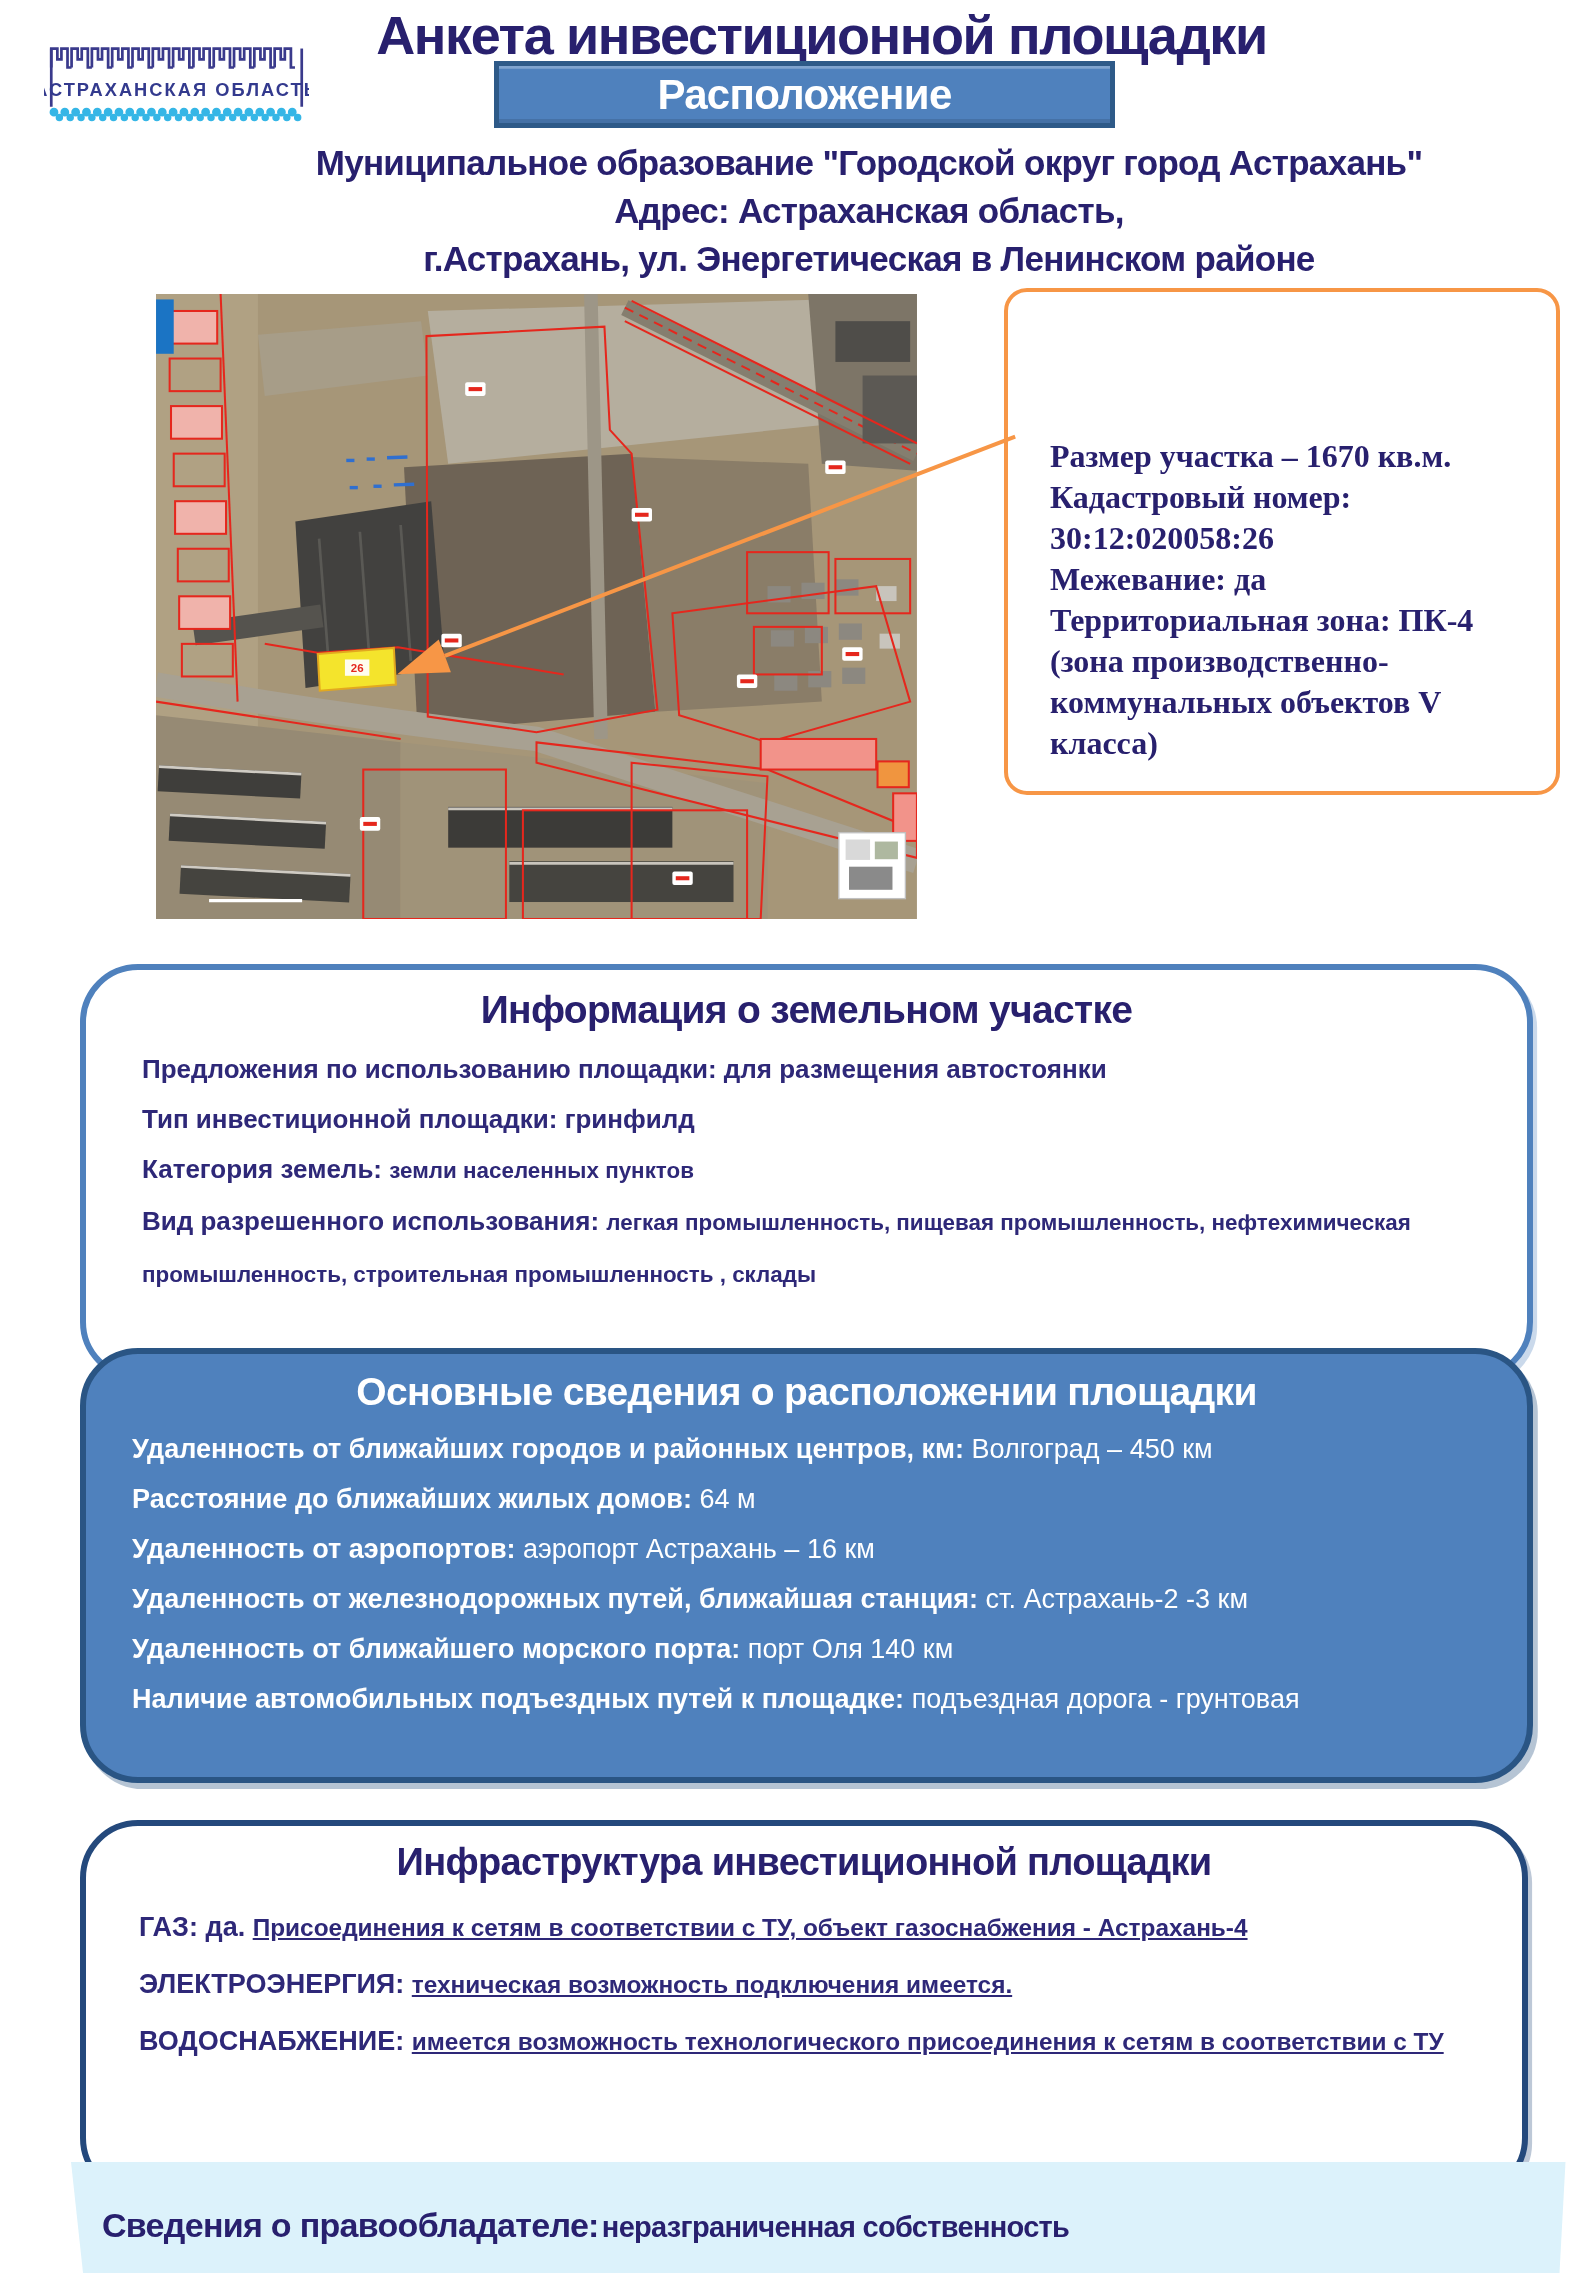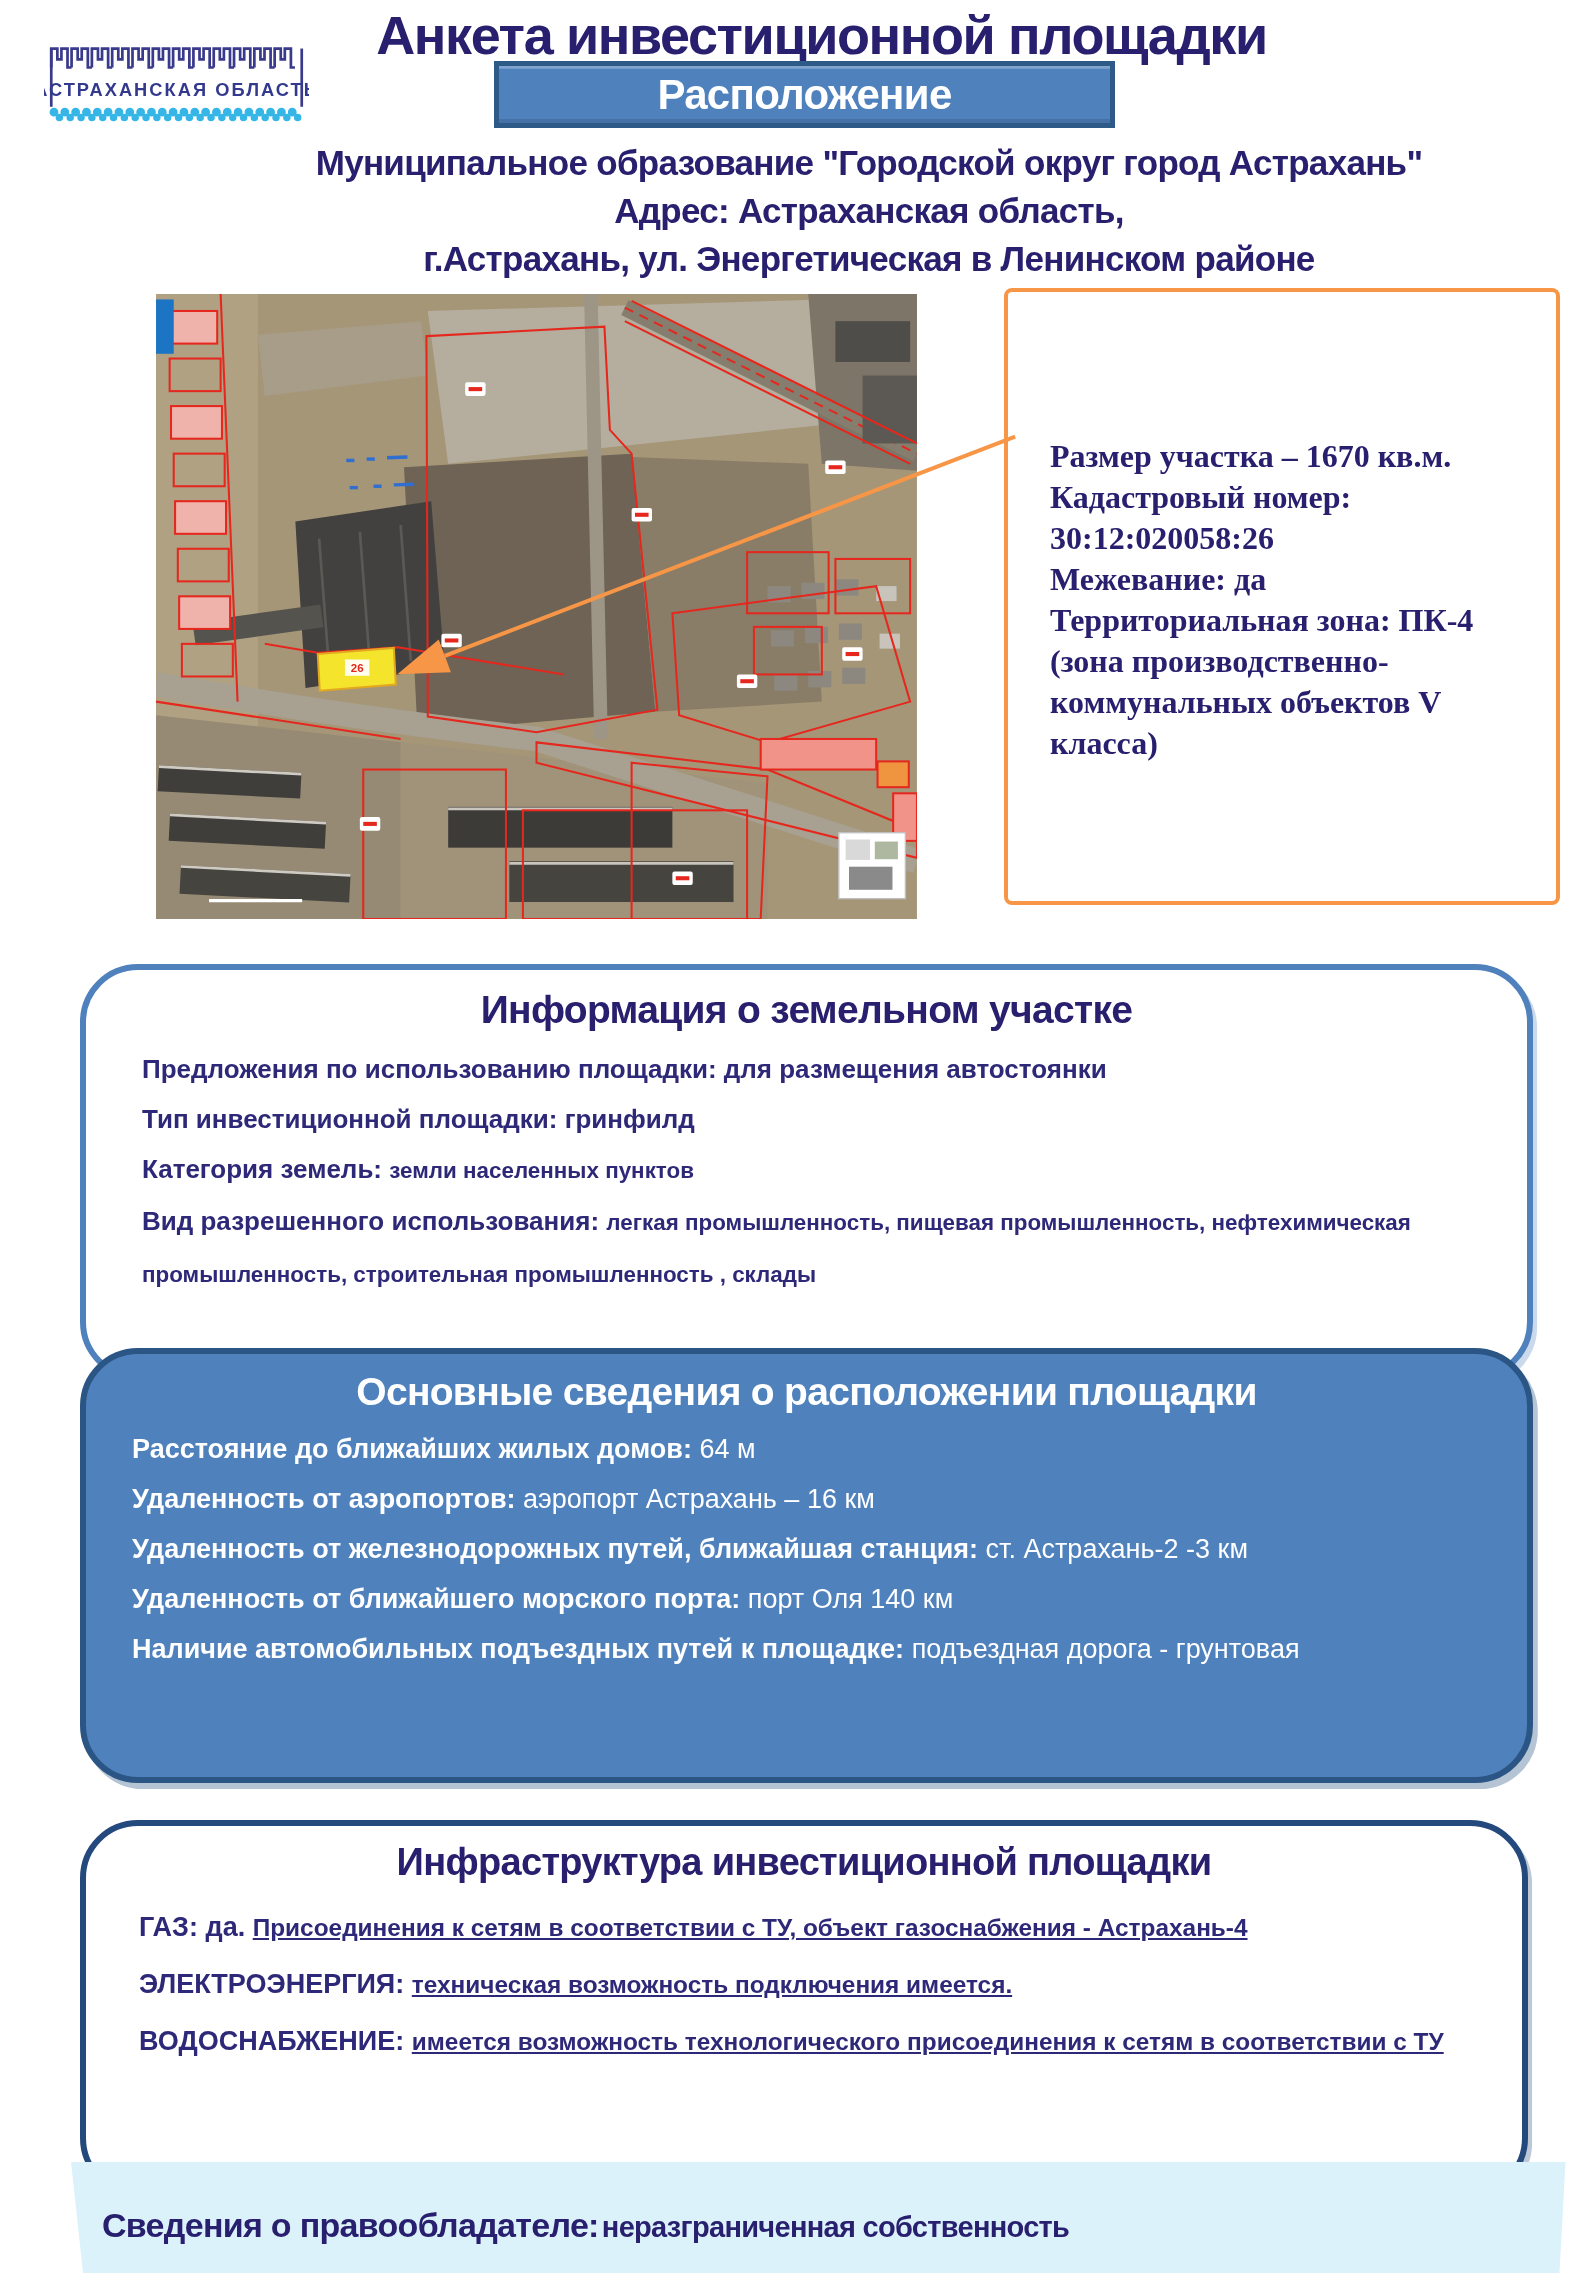--- a/index.html
+++ b/index.html
@@ -20,22 +20,22 @@
     box-shadow:inset 0 2.7px 0 rgba(255,255,255,.28), inset 0 -4.1px 0 rgba(0,0,0,.12);
   }
   .banner span{font-size:42px;font-weight:bold;color:#ffffff;letter-spacing:-0.7px;}
   .subtitle{
     position:absolute;left:156px;top:139px;width:1426px;text-align:center;
     font-size:35px;font-weight:bold;color:#28206e;line-height:48px;letter-spacing:-0.7px;
   }
   
   .map{position:absolute;left:156px;top:294px;width:761px;height:625px;}
   .callout{
-    position:absolute;left:1004px;top:288px;width:556px;height:617px;box-sizing:border-box;
-    background:#ffffff;border:4.1px solid #f79646;border-radius:8px;
+    position:absolute;left:1004px;top:288px;width:556px;height:507px;box-sizing:border-box;
+    background:#ffffff;border:4.1px solid #f79646;border-radius:23px;
   }
   .callout-text{
     position:absolute;left:42px;top:144px;width:469px;
     font-family:"Liberation Serif", serif;font-weight:bold;color:#28206e;
     font-size:32px;line-height:41px;
   }
   .connector{position:absolute;left:0;top:0;width:1589px;height:2295px;pointer-events:none;z-index:5;}
   
   .round-box{position:absolute;box-sizing:border-box;border-radius:58px;}
   .land-box{
@@ -281,20 +281,24 @@
       <span>Вид разрешенного использования:</span>
       <span class="sm">легкая промышленность, пищевая промышленность,  нефтехимическая промышленность,  строительная промышленность ,  склады</span>
     </div>
   </div>
 </div>
 
 <div class="round-box loc-box">
   <div class="loc-title">Основные сведения о расположении площадки</div>
   <div class="loc-body">
     <div class="loc-row">
+      <b>Удаленность от ближайших городов и районных центров, км:</b>
+      <span class="val">Волгоград – 450 км</span>
+    </div>
+    <div class="loc-row">
       <b>Расстояние до ближайших жилых домов:</b>
       <span class="val">64 м</span>
     </div>
     <div class="loc-row">
       <b>Удаленность от аэропортов:</b>
       <span class="val">аэропорт Астрахань – 16 км</span>
     </div>
     <div class="loc-row">
       <b>Удаленность от железнодорожных путей, ближайшая станция:</b>
       <span class="val">ст. Астрахань-2 -3 км</span>

